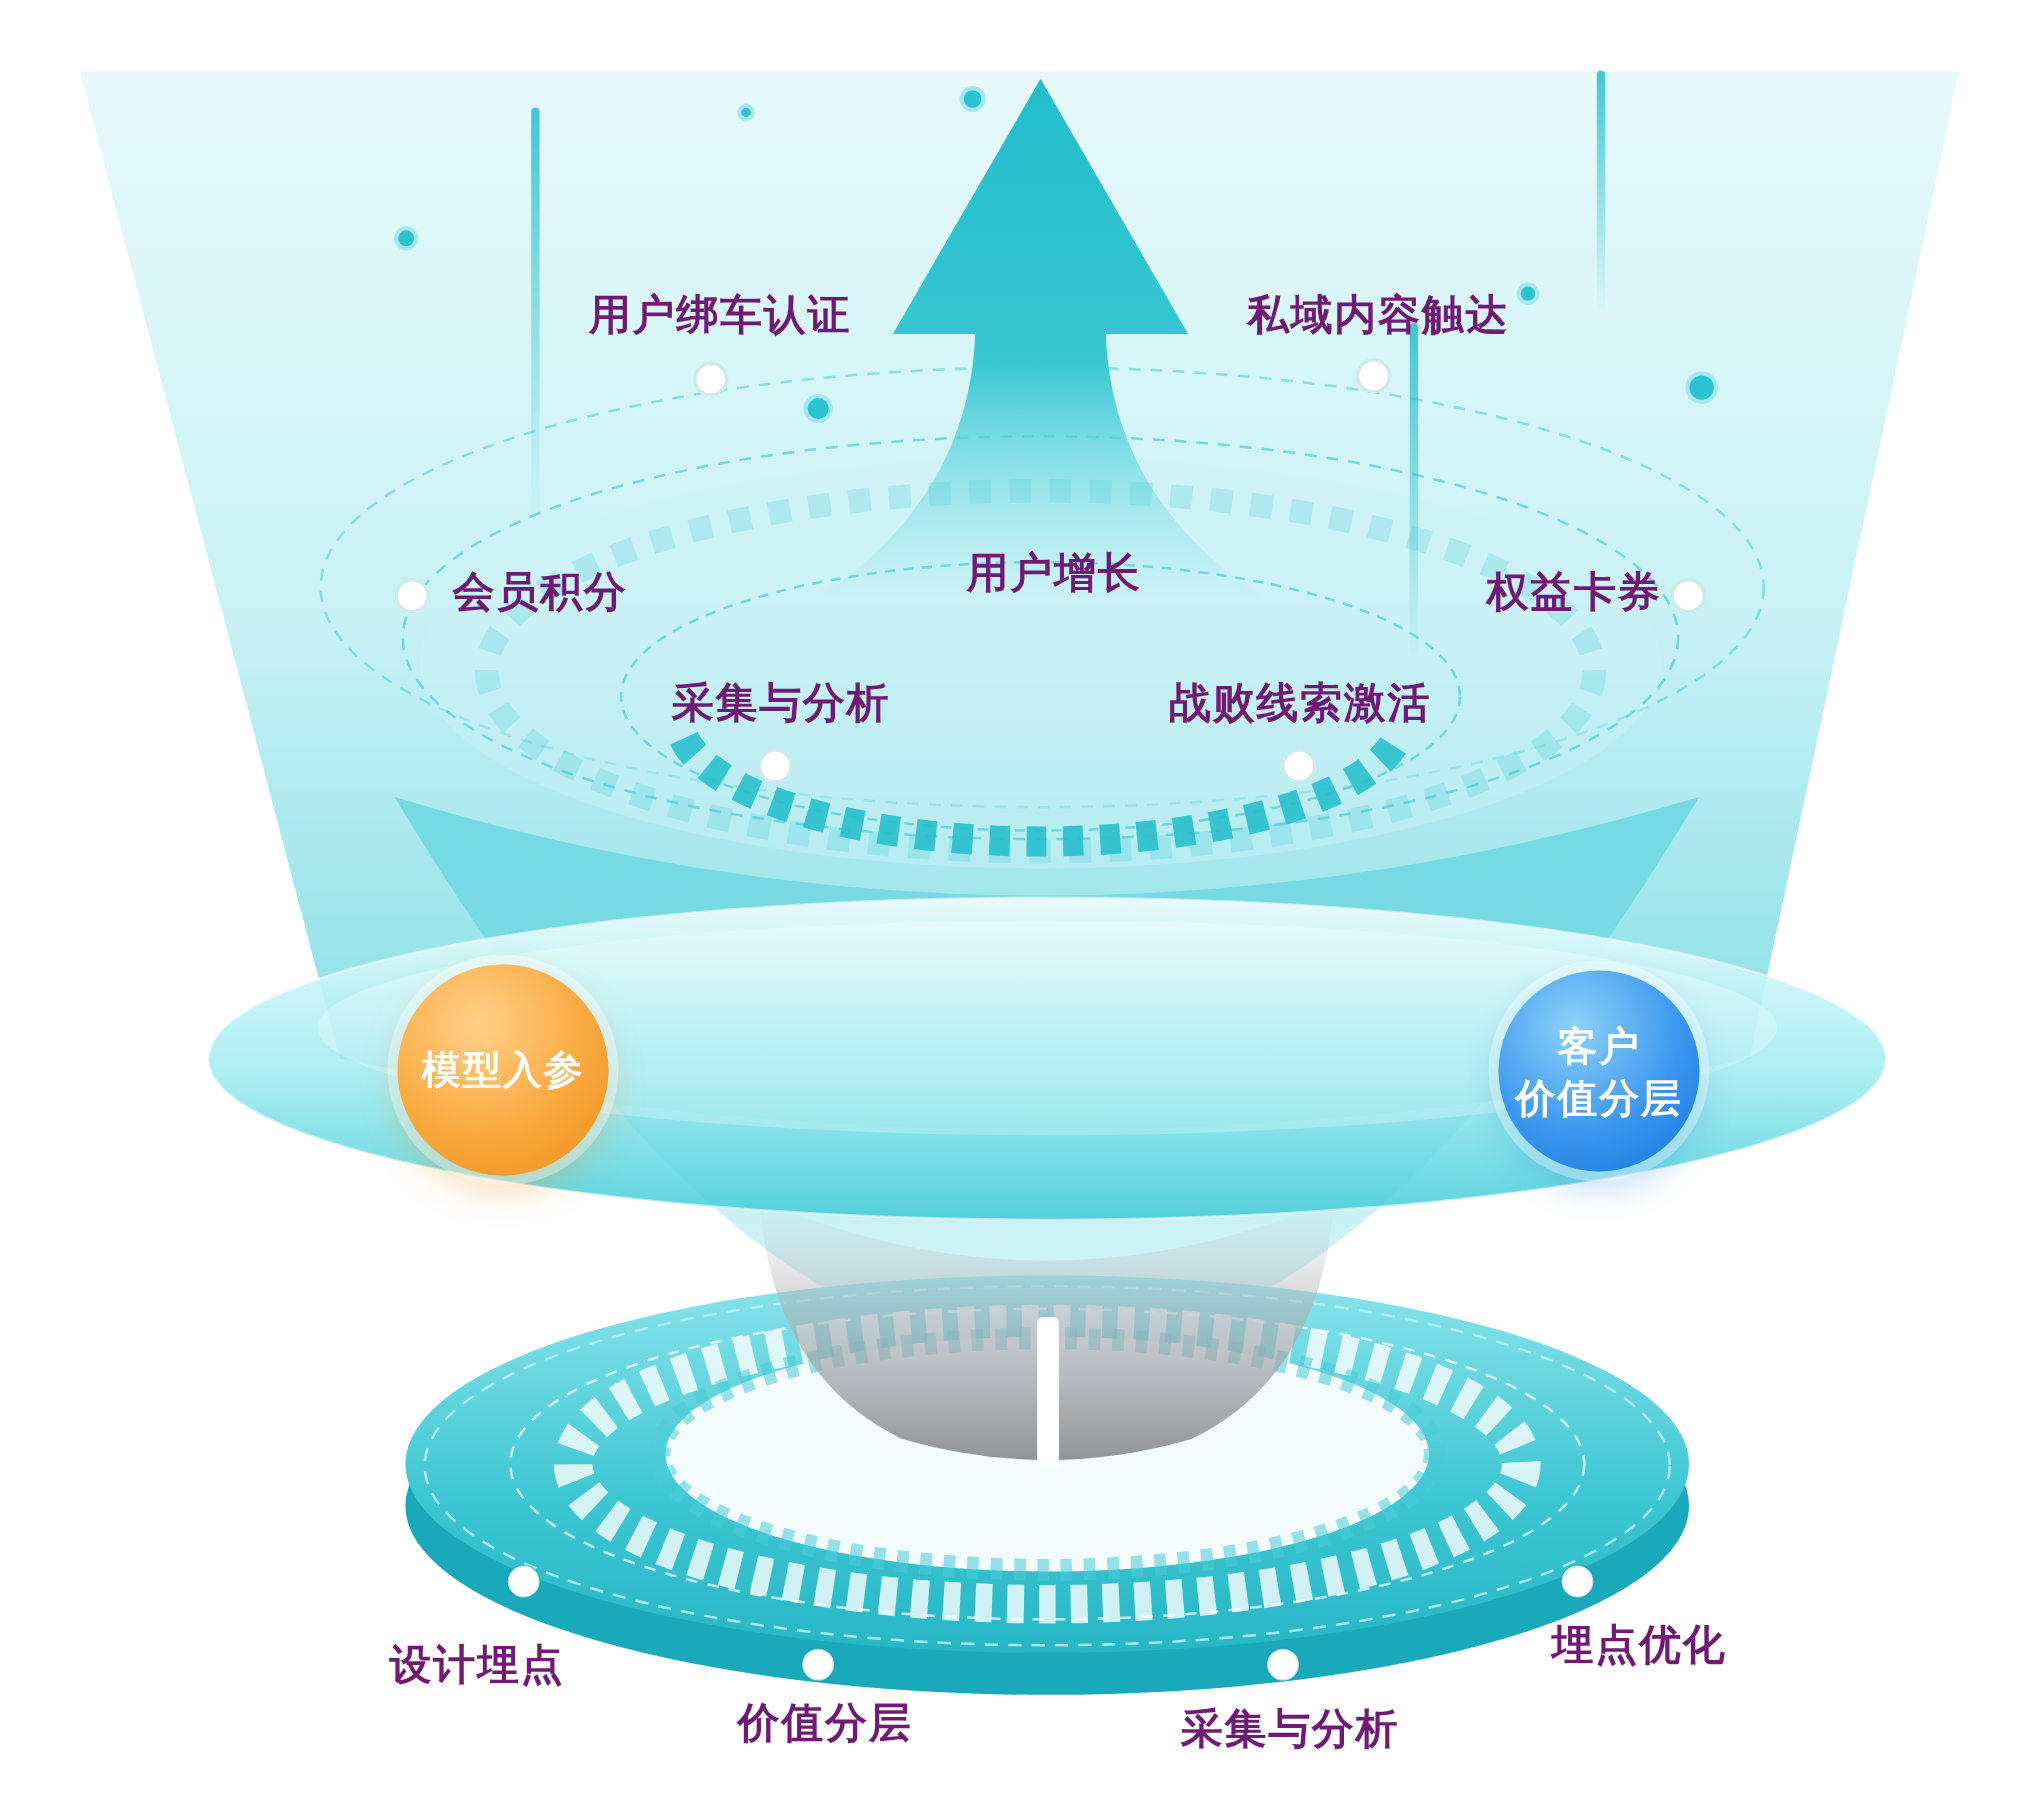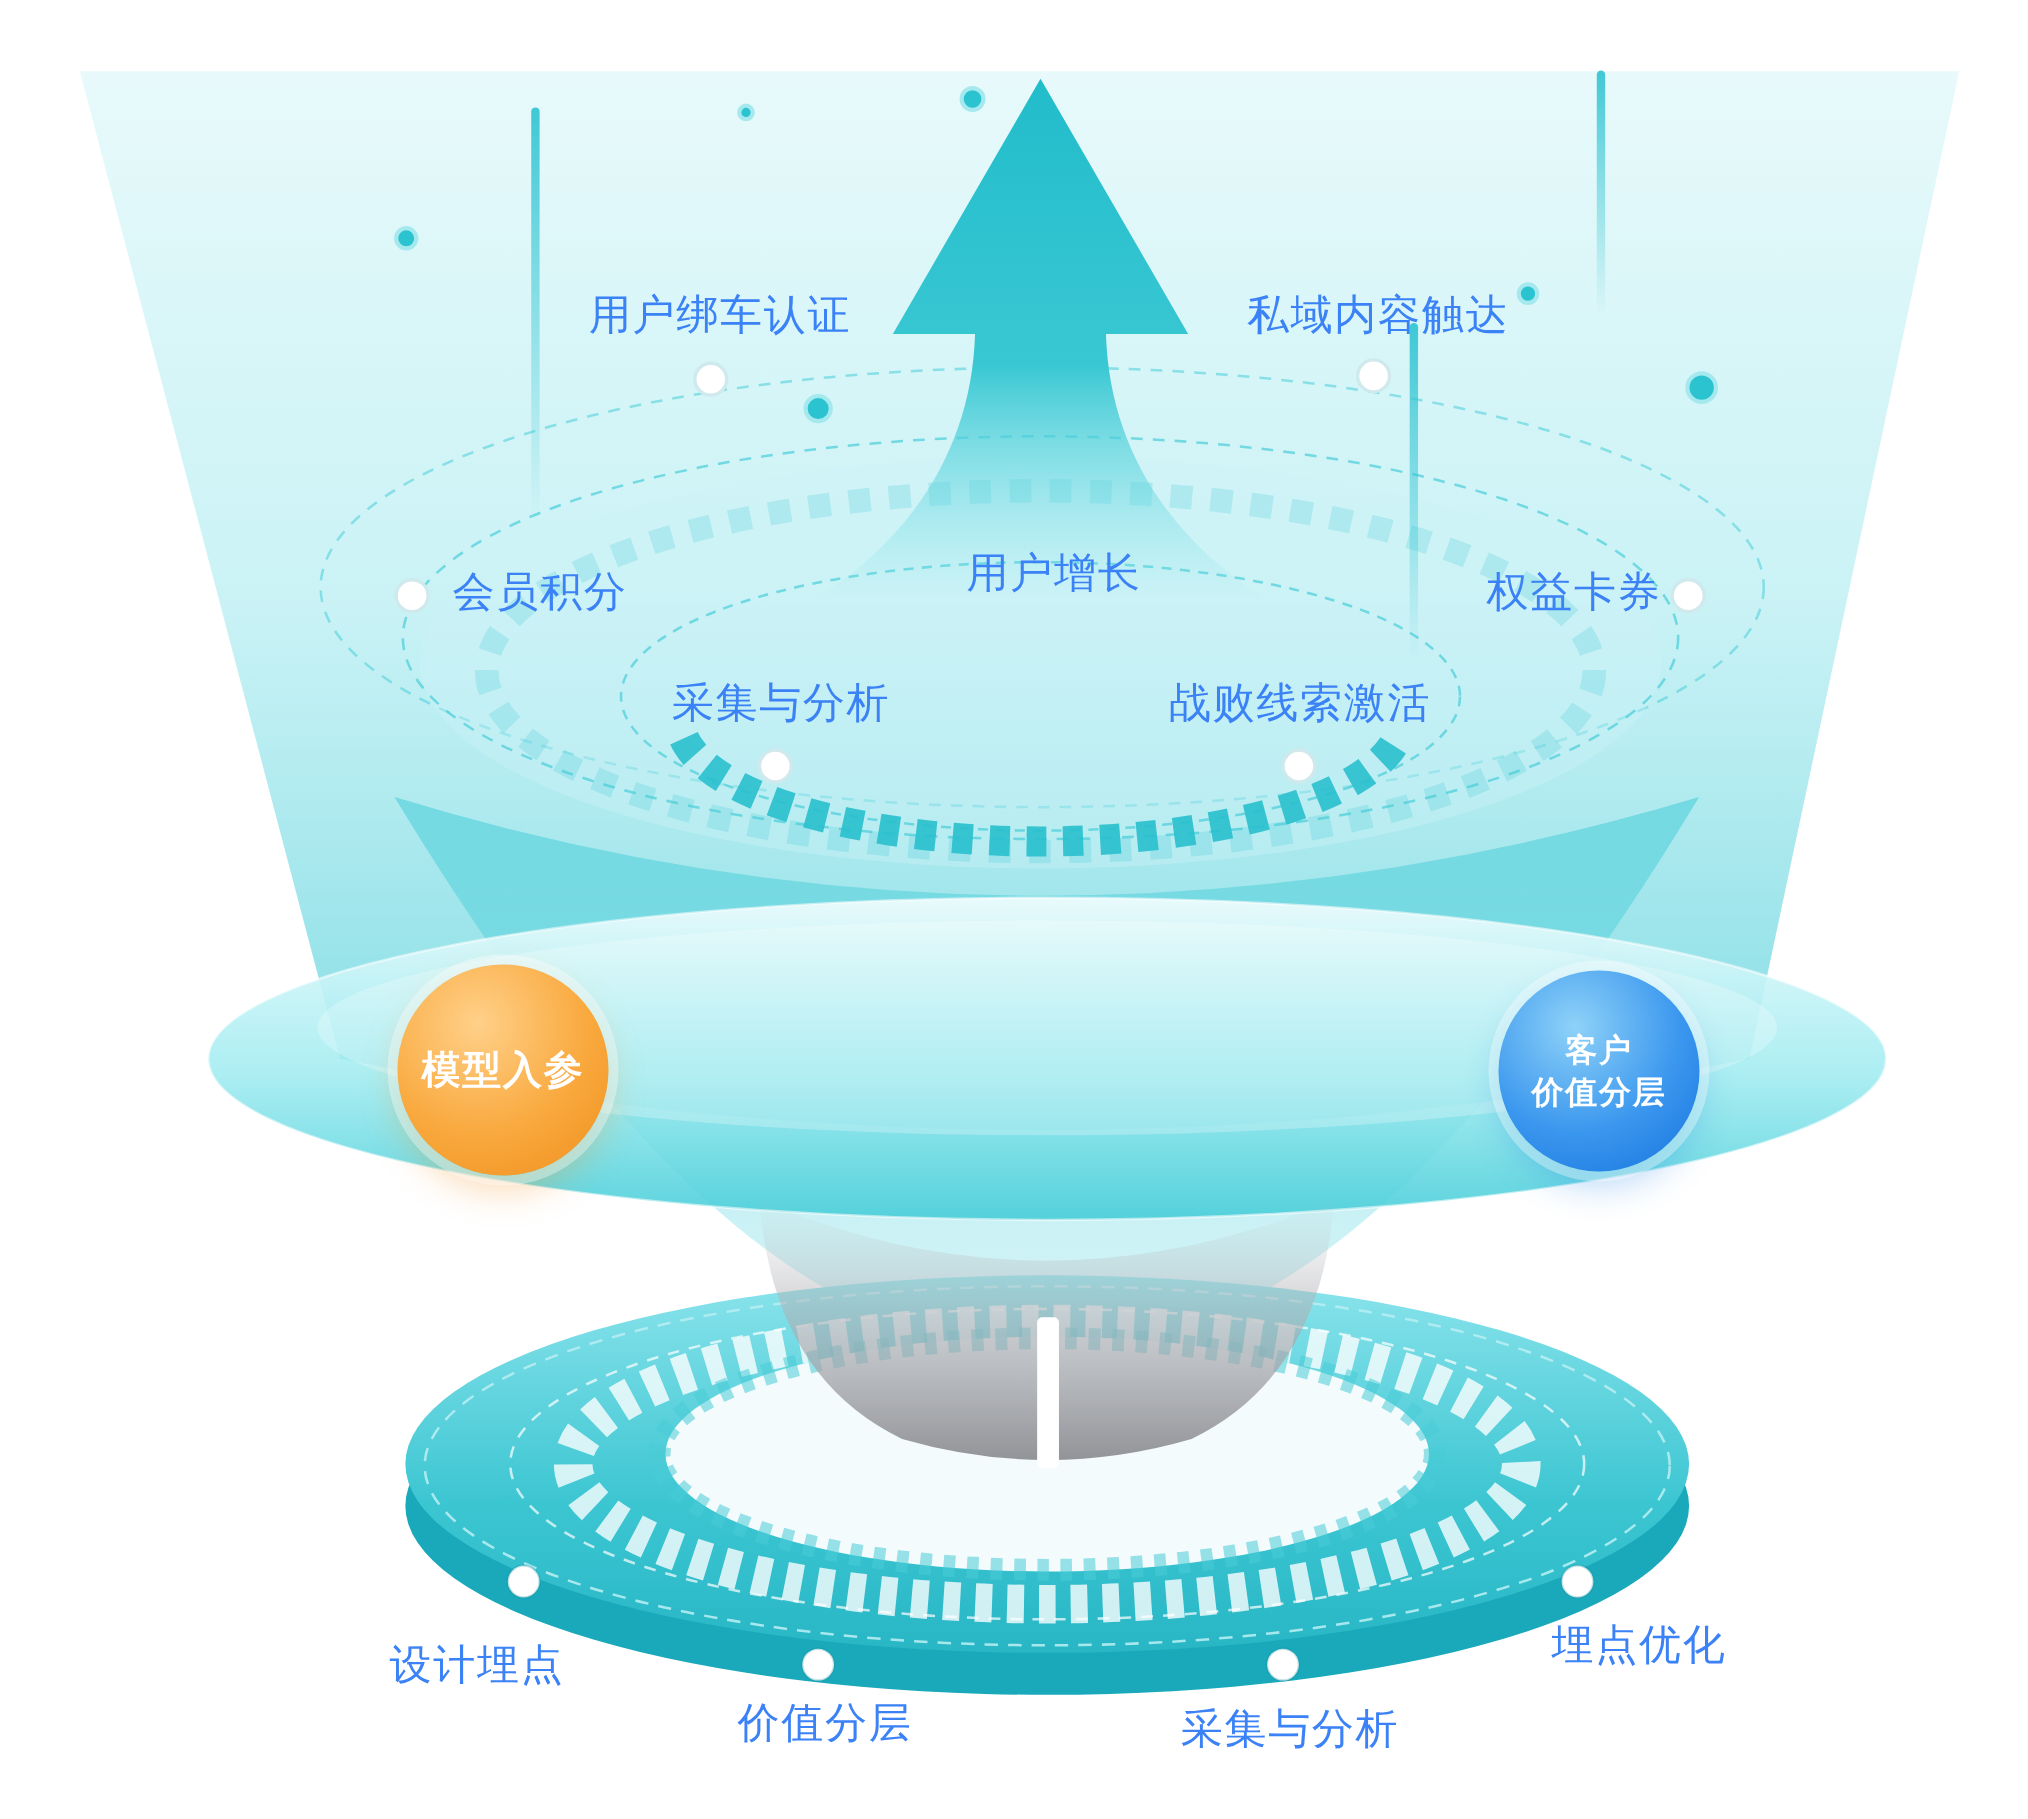--- a/index.html
+++ b/index.html
@@ -18,22 +18,22 @@
     position: absolute;
     left: 0; top: 0;
     width: 2029px;
     height: 1819px;
   }
 
   .lbl {
     position: absolute;
     transform: translate(-50%, -50%);
     font-size: 42px;
-    font-weight: 400;
-    color: #3b82f6;
+    font-weight: 700;
+    color: #701a75;
     letter-spacing: 1.7px;
     white-space: nowrap;
   }
 
   .lbl-bind-auth        { left: 720px;  top: 315px; }
   .lbl-private-reach    { left: 1378px; top: 315px; }
   .lbl-member-points    { left: 540px;  top: 592px; }
   .lbl-user-growth      { left: 1054px; top: 573px; }
   .lbl-benefit-cards    { left: 1574px; top: 592px; }
   .lbl-private-lead     { left: 781px;  top: 703px; }
@@ -62,21 +62,21 @@
     left: 503px; top: 1070px;
     width: 211px; height: 211px;
     font-size: 39px;
     background: radial-gradient(circle at 38% 28%, #ffd089 0%, #f9a93e 55%, #ef8f1c 100%);
     box-shadow: 0 0 0 10px rgba(255,255,255,0.35), 0 15px 35px rgba(240,150,40,0.35);
   }
 
   .node-blue {
     left: 1599px; top: 1071px;
     width: 201px; height: 201px;
-    font-size: 32px;
+    font-size: 40px;
     background: radial-gradient(circle at 38% 28%, #8ed2f8 0%, #3b97ee 55%, #1473de 100%);
     box-shadow: 0 0 0 10px rgba(255,255,255,0.35), 0 15px 35px rgba(30,130,230,0.30);
   }
 
   .node-green {
     left: 1056px; top: 1169px;
     width: 220px; height: 220px;
     font-size: 37px;
     background: radial-gradient(circle at 38% 28%, #a2e2a2 0%, #57c273 55%, #38aa5d 100%);
     border: 8.4px solid #ffffff;

